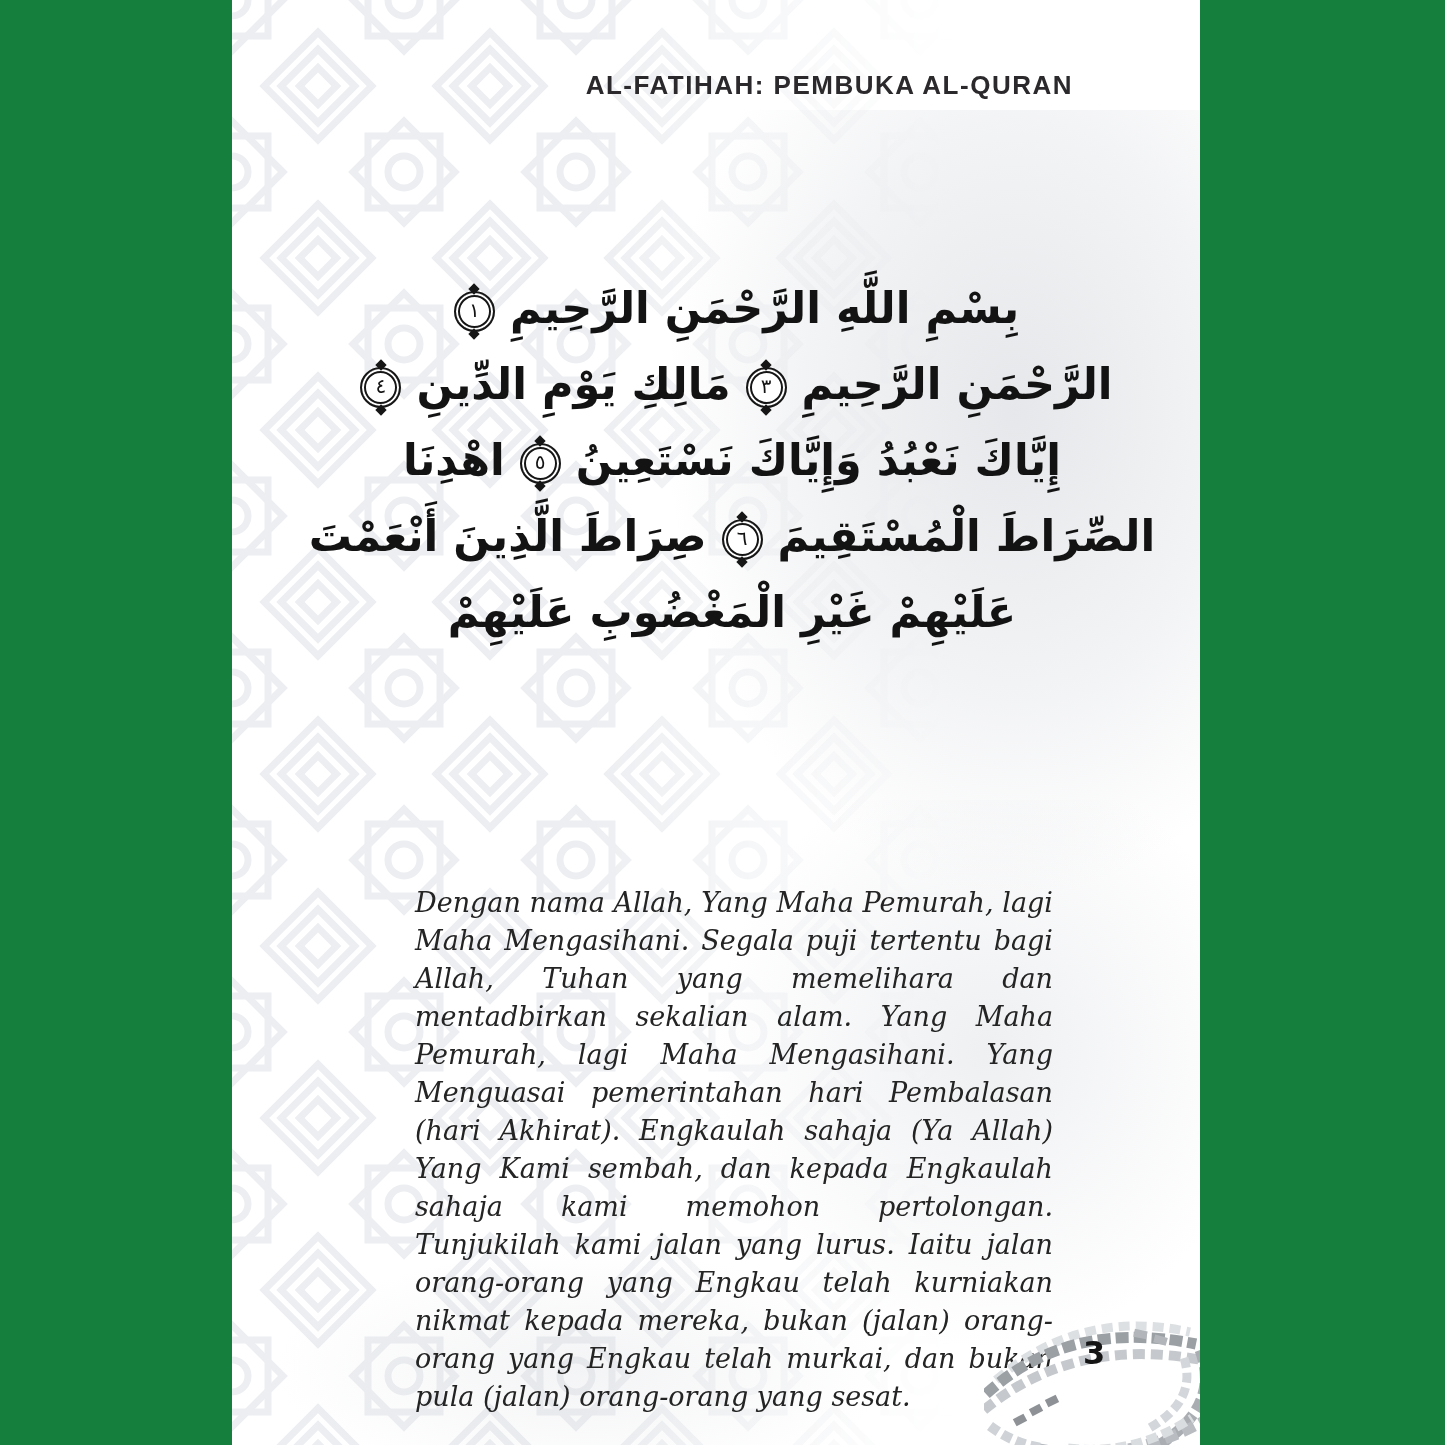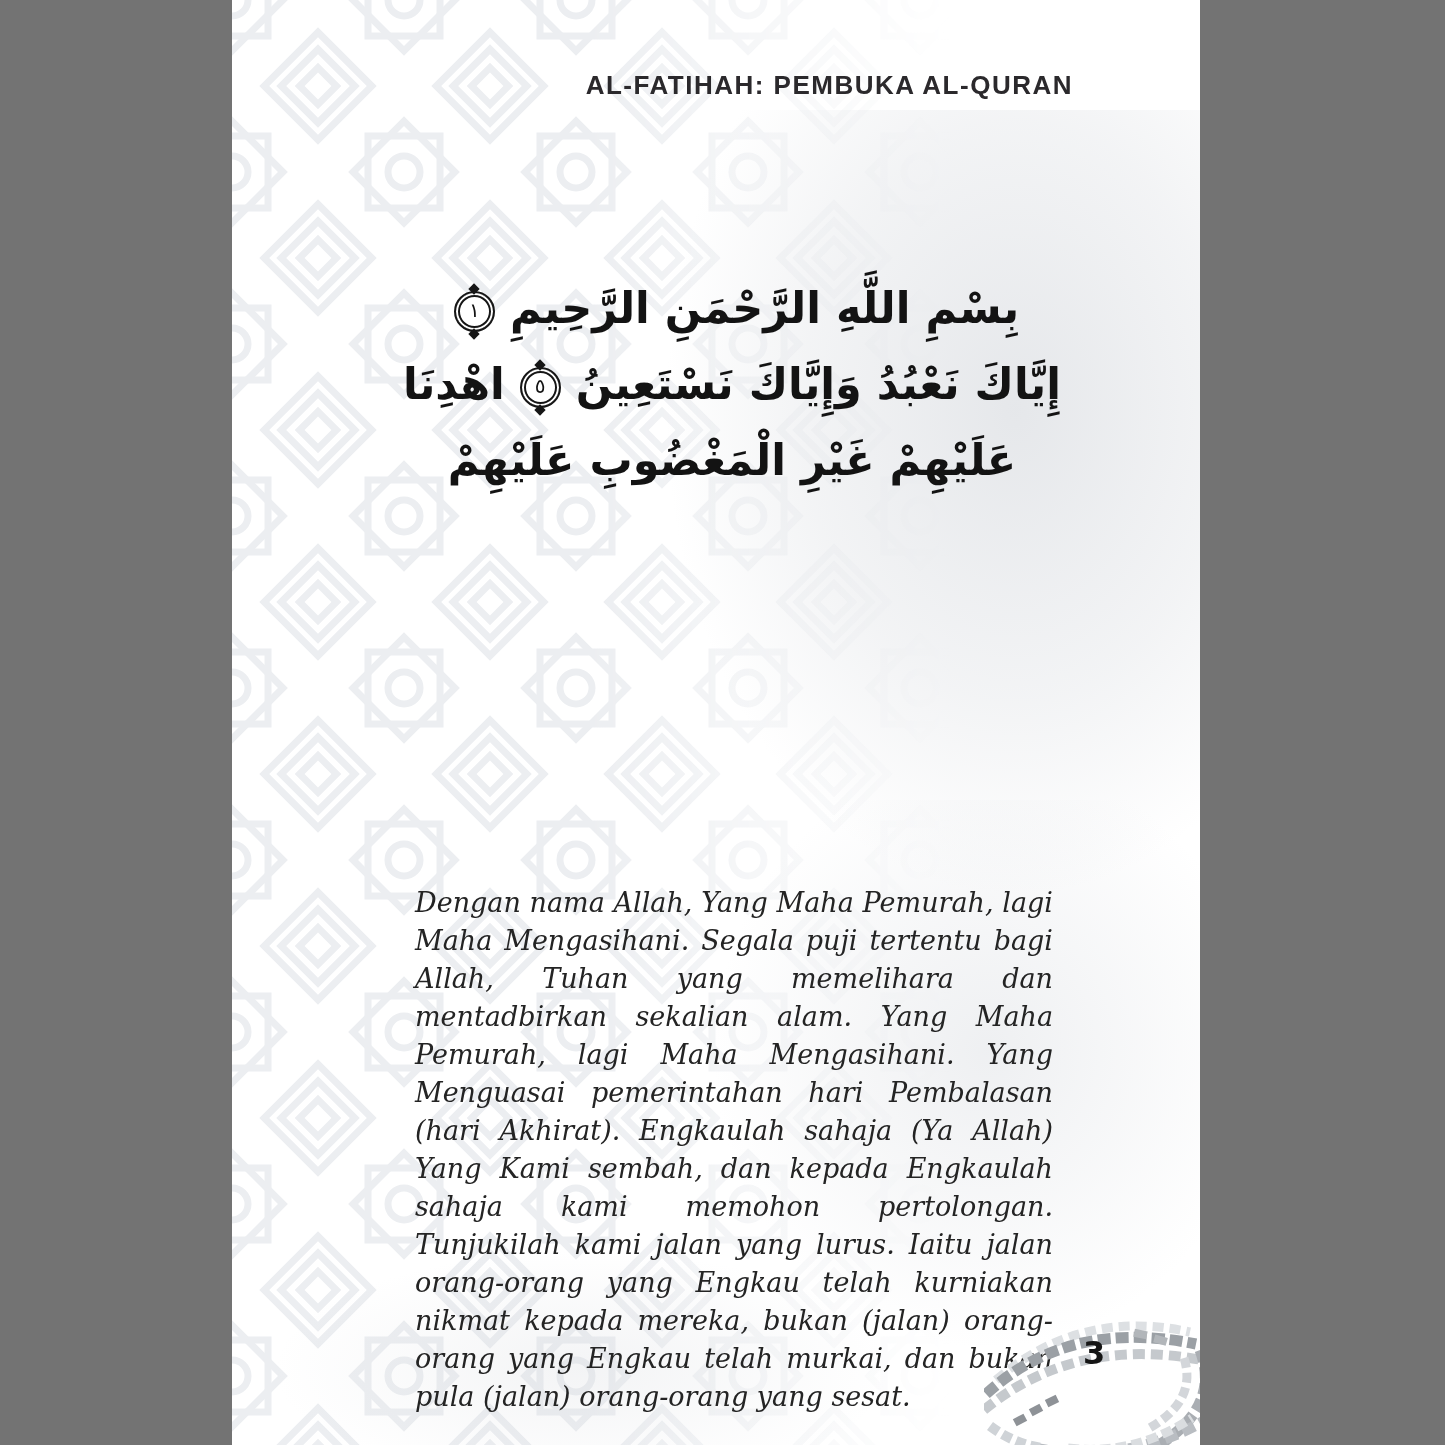--- a/index.html
+++ b/index.html
@@ -1,16 +1,16 @@
 <!DOCTYPE html>
 <html lang="ms"><head>
 <meta charset="utf-8">
 <style>
   html,body{margin:0;padding:0;background:#f1f1f2;}
-  .stage{position:relative;width:1445px;height:1445px;background:#737373;overflow:hidden;
+  .stage{position:relative;width:1445px;height:1445px;background:#15803d;overflow:hidden;
          font-family:"Liberation Sans",sans-serif;}
   .page{position:absolute;left:232px;top:0;width:968px;height:1445px;background:#ffffff;overflow:hidden;}
 
   
   .pattern-svg{position:absolute;left:0;top:0;
     -webkit-mask-image:linear-gradient(to right,#000 48%,rgba(0,0,0,.45) 72%,transparent 97%);
     mask-image:linear-gradient(to right,#000 48%,rgba(0,0,0,.45) 72%,transparent 97%);}
 
   
   .cloud{position:absolute;pointer-events:none;}
@@ -74,21 +74,23 @@
     </svg>
 
     <div class="cloud cloud-a"></div>
     <div class="cloud cloud-b"></div>
     <div class="cloud cloud-c"></div>
 
     <div class="header">AL-FATIHAH: PEMBUKA AL-QURAN</div>
 
     <div class="quran" id="quran">
         <div class="q-line" dir="rtl"><span class="ayah-text">بِسْمِ اللَّهِ الرَّحْمَنِ الرَّحِيمِ</span><span class="ayah-marker">١</span></div>
+        <div class="q-line" dir="rtl"><span class="ayah-text">الرَّحْمَنِ الرَّحِيمِ</span><span class="ayah-marker">٣</span><span class="ayah-text">مَالِكِ يَوْمِ الدِّينِ</span><span class="ayah-marker">٤</span></div>
         <div class="q-line" dir="rtl"><span class="ayah-text">إِيَّاكَ نَعْبُدُ وَإِيَّاكَ نَسْتَعِينُ</span><span class="ayah-marker">٥</span><span class="ayah-text">اهْدِنَا</span></div>
+        <div class="q-line" dir="rtl"><span class="ayah-text">الصِّرَاطَ الْمُسْتَقِيمَ</span><span class="ayah-marker">٦</span><span class="ayah-text">صِرَاطَ الَّذِينَ أَنْعَمْتَ</span></div>
         <div class="q-line" dir="rtl"><span class="ayah-text">عَلَيْهِمْ غَيْرِ الْمَغْضُوبِ عَلَيْهِمْ</span></div>
       </div>
 
     <div class="translation">Dengan nama Allah, Yang Maha Pemurah, lagi Maha Mengasihani. Segala puji tertentu bagi Allah, Tuhan yang memelihara dan mentadbirkan sekalian alam. Yang Maha Pemurah, lagi Maha Mengasihani. Yang Menguasai pemerintahan hari Pembalasan (hari Akhirat). Engkaulah sahaja (Ya Allah) Yang Kami sembah, dan kepada Engkaulah sahaja kami memohon pertolongan. Tunjukilah kami jalan yang lurus. Iaitu jalan orang-orang yang Engkau telah kurniakan nikmat kepada mereka, bukan (jalan) orang-orang yang Engkau telah murkai, dan bukan pula (jalan) orang-orang yang sesat.</div>
 
     <svg class="swirl" width="225" height="150" viewBox="0 0 225 150" aria-hidden="true">
       <g fill="none">
         <path d="M12 82 Q96 10 206 34" stroke="#dde0e3" stroke-width="9" stroke-dasharray="11 6"></path>
         <path d="M2 96 Q85 20 212 46" stroke="#9ba0a5" stroke-width="11" stroke-dasharray="13 5"></path>
         <path d="M0 112 Q90 38 218 62" stroke="#c5c9cd" stroke-width="10" stroke-dasharray="12 6"></path>

